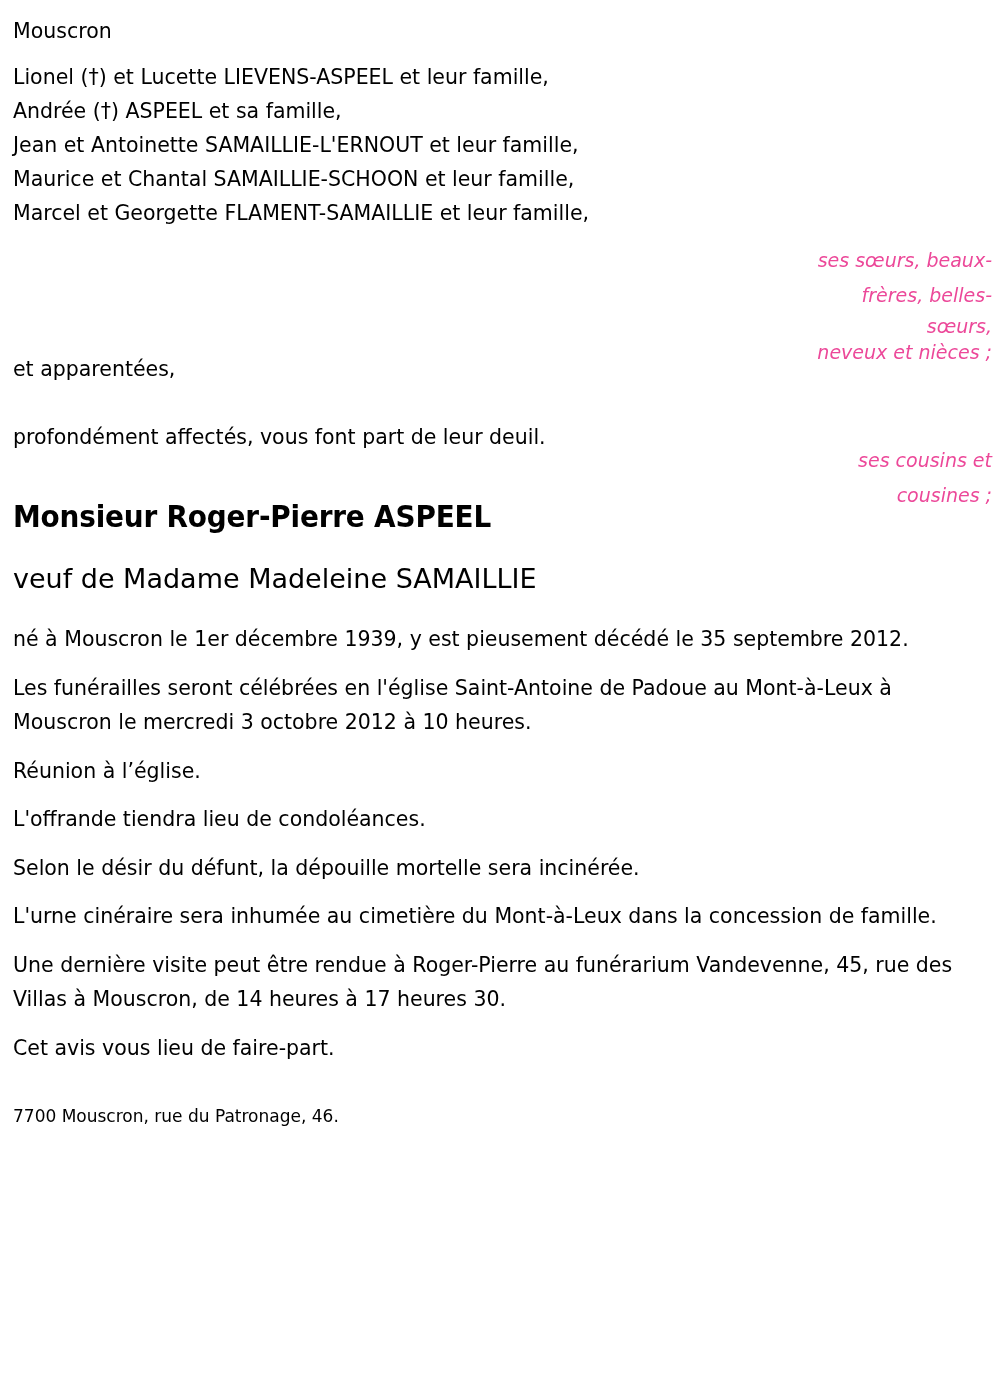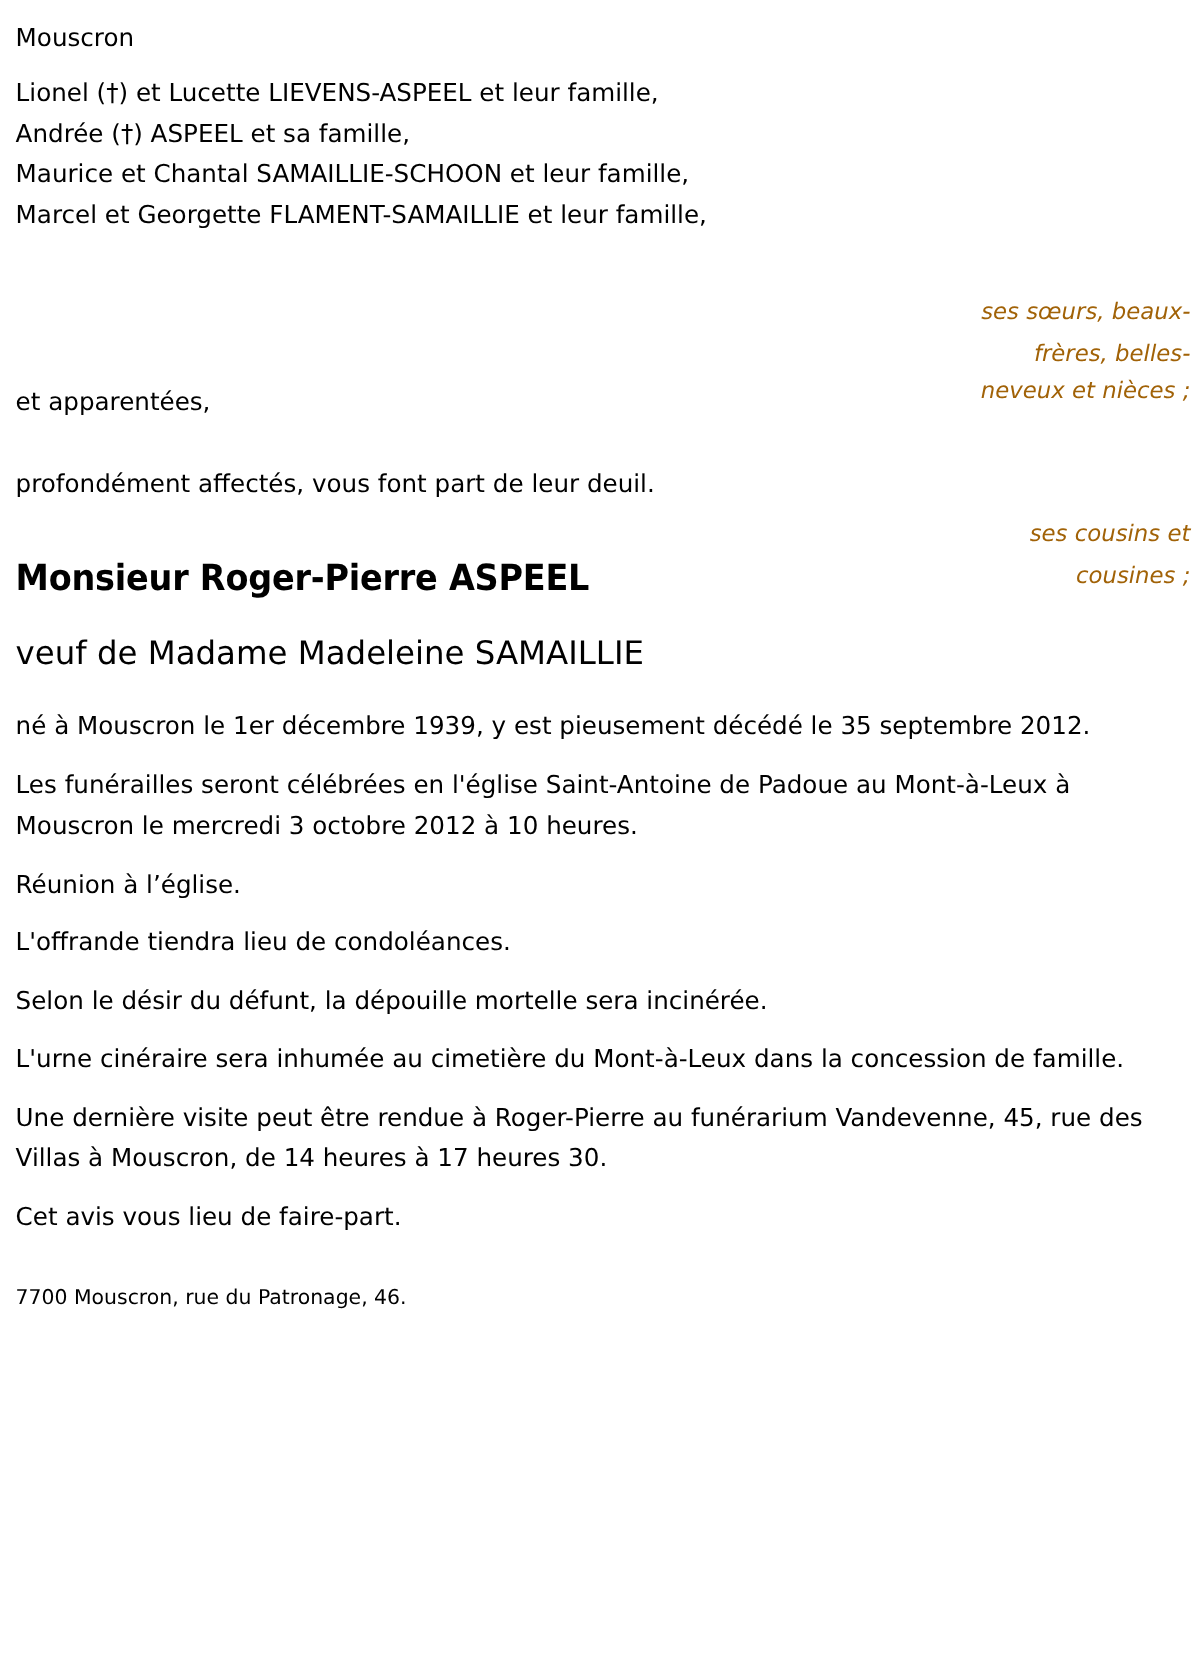--- a/index.html
+++ b/index.html
@@ -52,41 +52,41 @@
   .gap-sm { height: 14px; }
   .gap-md { height: 26px; }
   .gap-lg { height: 34px; }
   .gap-xl { height: 44px; }
 
   
   .relation {
     font-style: italic;
     font-size: 19px;
     text-align: right;
-    color: #a16207;
+    color: #ec4899;
   }
   .relation .rl {
     display: block;
     line-height: 35px;
     white-space: pre;
   }
   .relation .rl.tight {
     line-height: 26px;
   }
 
   .relation-sisters {
     position: absolute;
     right: 8px;
     top: 243px;
     width: 340px;
   }
   .relation-cousins {
     position: absolute;
     right: 8px;
-    top: 428px;
+    top: 443px;
     width: 340px;
   }
 
   
   .deceased-name {
     font-family: "DejaVu Sans", "Liberation Sans", sans-serif;
     font-weight: bold;
     font-size: 30px;
     line-height: 38px;
     letter-spacing: -0.2px;
@@ -111,27 +111,29 @@
 </head>
 <body>
 
 <div class="notice">
 
   <div class="place">Mouscron</div>
 
   <div class="survivors">
     <div class="line">Lionel (†) et Lucette LIEVENS-ASPEEL et leur famille,</div>
     <div class="line">Andrée (†) ASPEEL et sa famille,</div>
+    <div class="line">Jean et Antoinette SAMAILLIE-L'ERNOUT et leur famille,</div>
     <div class="line">Maurice et Chantal SAMAILLIE-SCHOON et leur famille,</div>
     <div class="line">Marcel et Georgette FLAMENT-SAMAILLIE et leur famille,</div>
   </div>
 
   <div class="relation relation-sisters">
     <span class="rl">ses sœurs, beaux-</span>
     <span class="rl">frères, belles-</span>
+    <span class="rl tight">sœurs,</span>
     <span class="rl tight">neveux et nièces ;</span>
   </div>
 
   <div class="gap-xl"></div>
   <div class="gap-xl"></div>
   <div class="gap-lg"></div>
 
   <div class="line">et apparentées,</div>
 
   <div class="relation relation-cousins">

